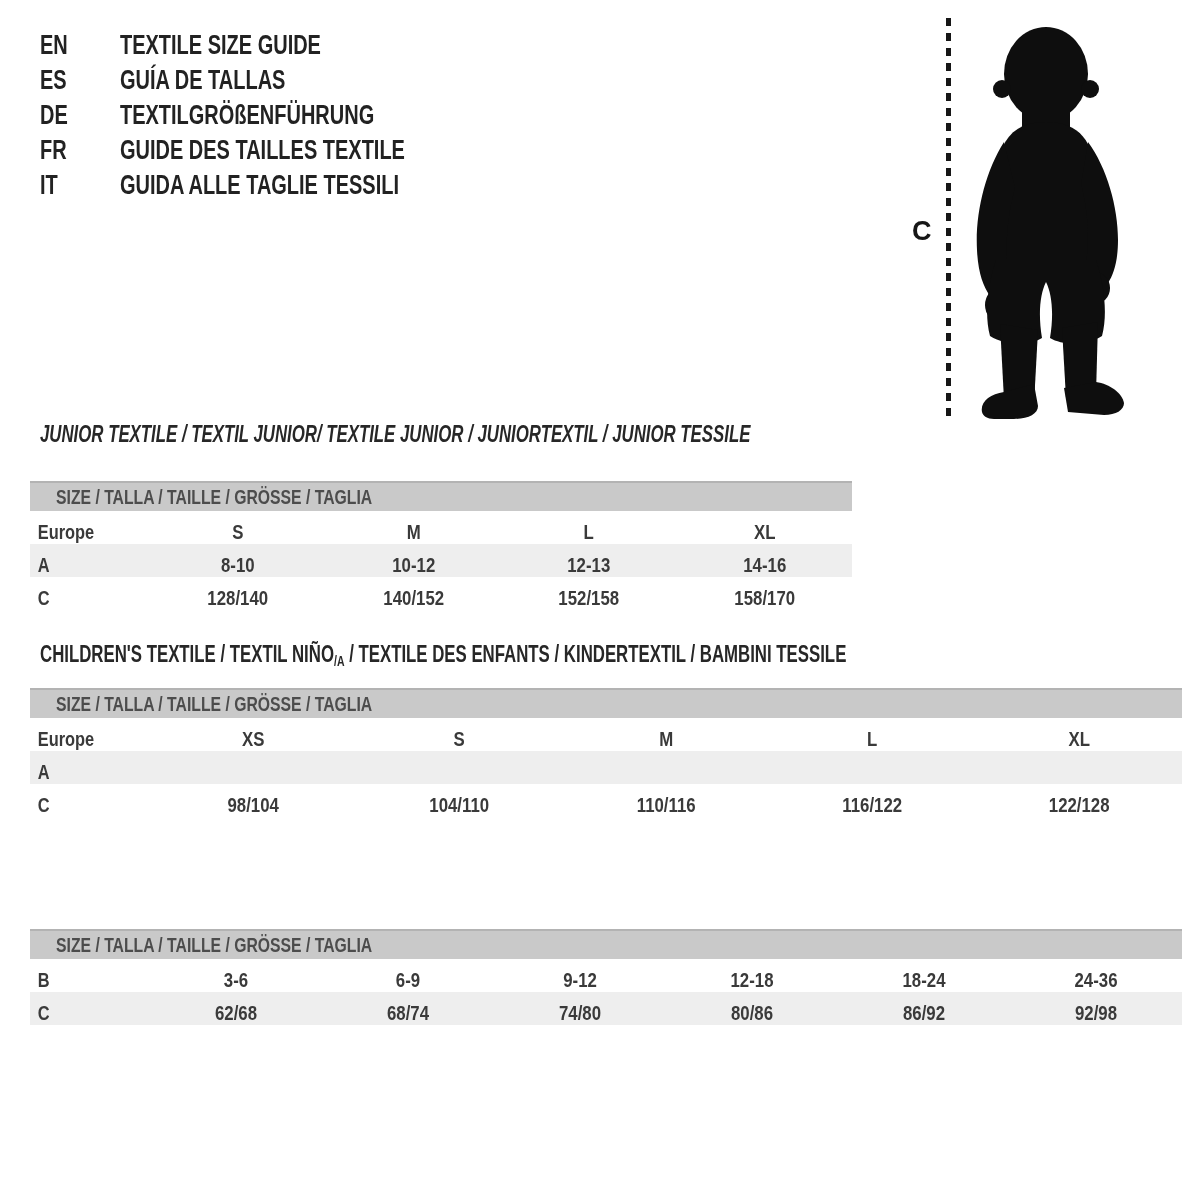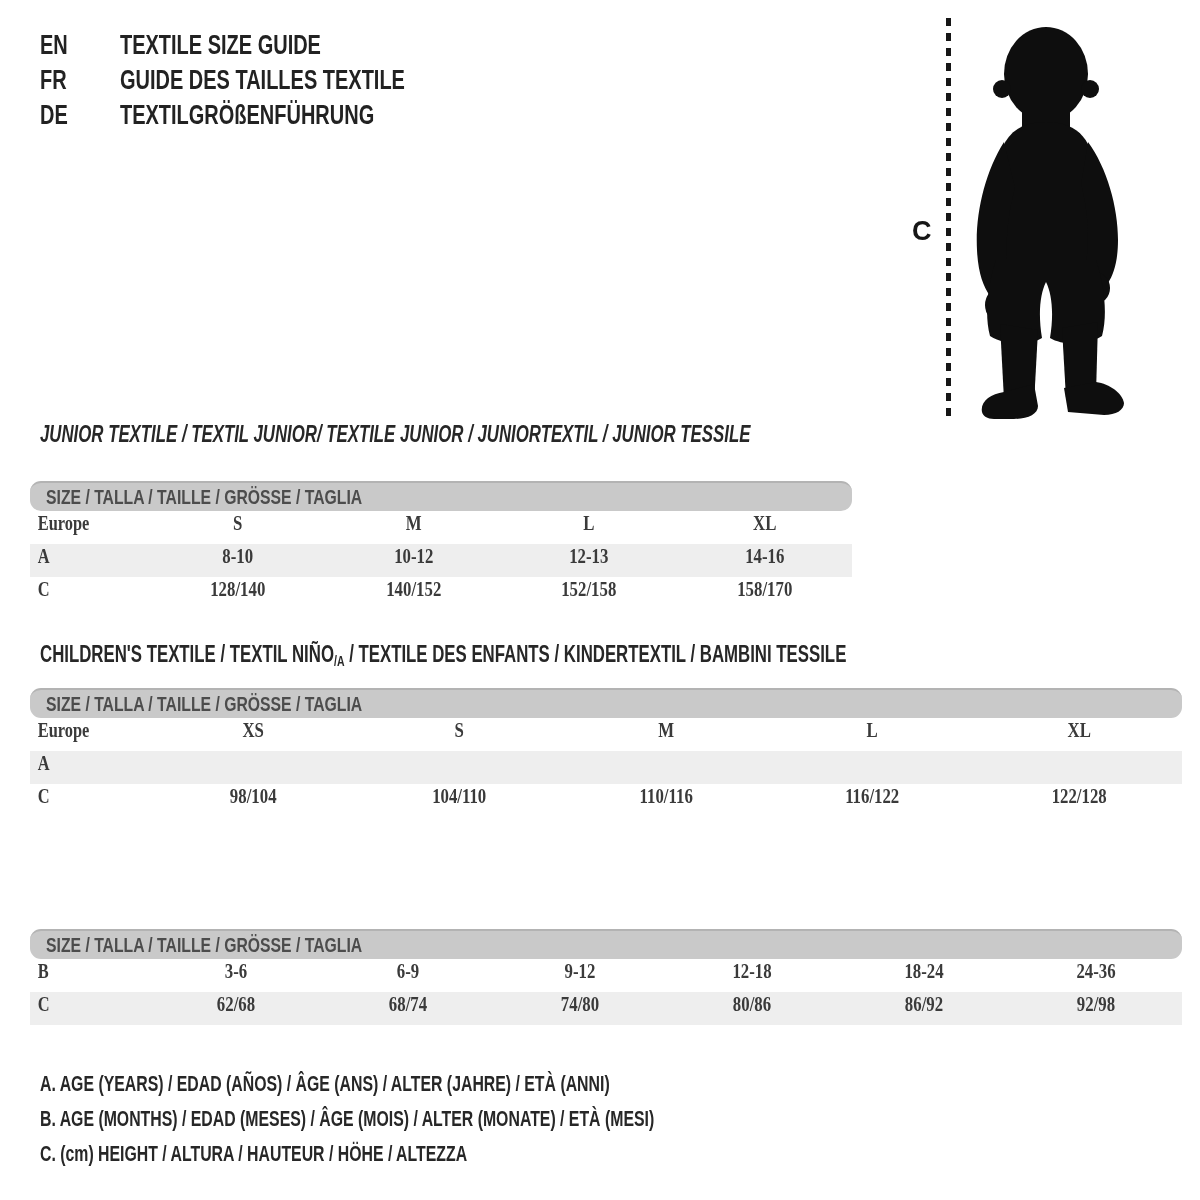--- a/index.html
+++ b/index.html
@@ -37,27 +37,27 @@
   .t-babies-title   { top:836px; }
 
   
   .table { position:absolute; left:30px; }
   .table-junior   { top:481px; width:822px;  }
   .table-children { top:688px; width:1152px; }
   .table-babies   { top:929px; width:1152px; }
   .t-header {
     height:30px; background:var(--table_header_bg,#c9c9c9);
     border-top:2px solid #b3b3b3;
-    display:flex; align-items:center; padding-left:16px; box-sizing:border-box;border-radius:11px;
+    display:flex; align-items:center; padding-left:26px; box-sizing:border-box;
   }
   .t-header-text {
     font-size:21px; font-weight:700; color:#4c4c4c;
     transform:scaleX(0.75); transform-origin:0 50%; white-space:nowrap; display:inline-block;
   }
-  .t-row { display:flex; height:33px; align-items:flex-start;font-family:Liberation Serif, serif; }
+  .t-row { display:flex; height:33px; align-items:flex-end; }
   .t-rows > .t-row:nth-child(2) { background:var(--stripe_bg,#eeeeee); }
   .t-label {
     width:110px; flex:0 0 auto; padding-left:10px;
     font-size:21px; font-weight:700; color:#3a3a3a;
     transform:scaleX(0.78); transform-origin:0 50%; white-space:nowrap;
   }
   .t-cells { flex:1; display:flex; }
   .t-cell {
     flex:1; text-align:center; font-size:21px; font-weight:700; color:#3a3a3a;
     transform:scaleX(0.80); white-space:nowrap;
@@ -75,26 +75,34 @@
 
 <div class="canvas">
 
   <div class="lang-block">
 
   <div class="lang-row">
         <span class="lang-code">EN</span>
         <span class="lang-title">TEXTILE SIZE GUIDE</span>
       </div>
       <div class="lang-row">
+        <span class="lang-code">ES</span>
+        <span class="lang-title">GUÍA DE TALLAS</span>
+      </div>
+      <div class="lang-row">
+        <span class="lang-code">DE</span>
+        <span class="lang-title">TEXTILGRÖßENFÜHRUNG</span>
+      </div>
+      <div class="lang-row">
         <span class="lang-code">FR</span>
         <span class="lang-title">GUIDE DES TAILLES TEXTILE</span>
       </div>
       <div class="lang-row">
-        <span class="lang-code">DE</span>
-        <span class="lang-title">TEXTILGRÖßENFÜHRUNG</span>
+        <span class="lang-code">IT</span>
+        <span class="lang-title">GUIDA ALLE TAGLIE TESSILI</span>
       </div>
     </div>
 
   <div class="dash-line"></div>
   <div class="figure-label">C</div>
   <svg class="toddler" viewBox="0 0 178 400" aria-hidden="true">
     <g fill="#0e0e0e">
       <ellipse cx="82" cy="52" rx="42" ry="47"></ellipse>
       <circle cx="38" cy="67" r="9"></circle>
       <circle cx="126" cy="67" r="9"></circle>
@@ -217,20 +225,14 @@
             <div class="t-cell">68/74</div>
             <div class="t-cell">74/80</div>
             <div class="t-cell">80/86</div>
             <div class="t-cell">86/92</div>
             <div class="t-cell">92/98</div>
           </div>
         </div>
       </div>
   </div>
 
-  <div class="legend">
-
-  <div class="legend-line">A. AGE (YEARS) / EDAD (AÑOS) / ÂGE (ANS) / ALTER (JAHRE) / ETÀ (ANNI)</div>
-      <div class="legend-line">B. AGE (MONTHS) / EDAD (MESES) / ÂGE (MOIS) / ALTER (MONATE) / ETÀ (MESI)</div>
-      <div class="legend-line">C. (cm) HEIGHT / ALTURA / HAUTEUR / HÖHE / ALTEZZA</div>
-    </div>
 
 </div>
 
 </body></html>

